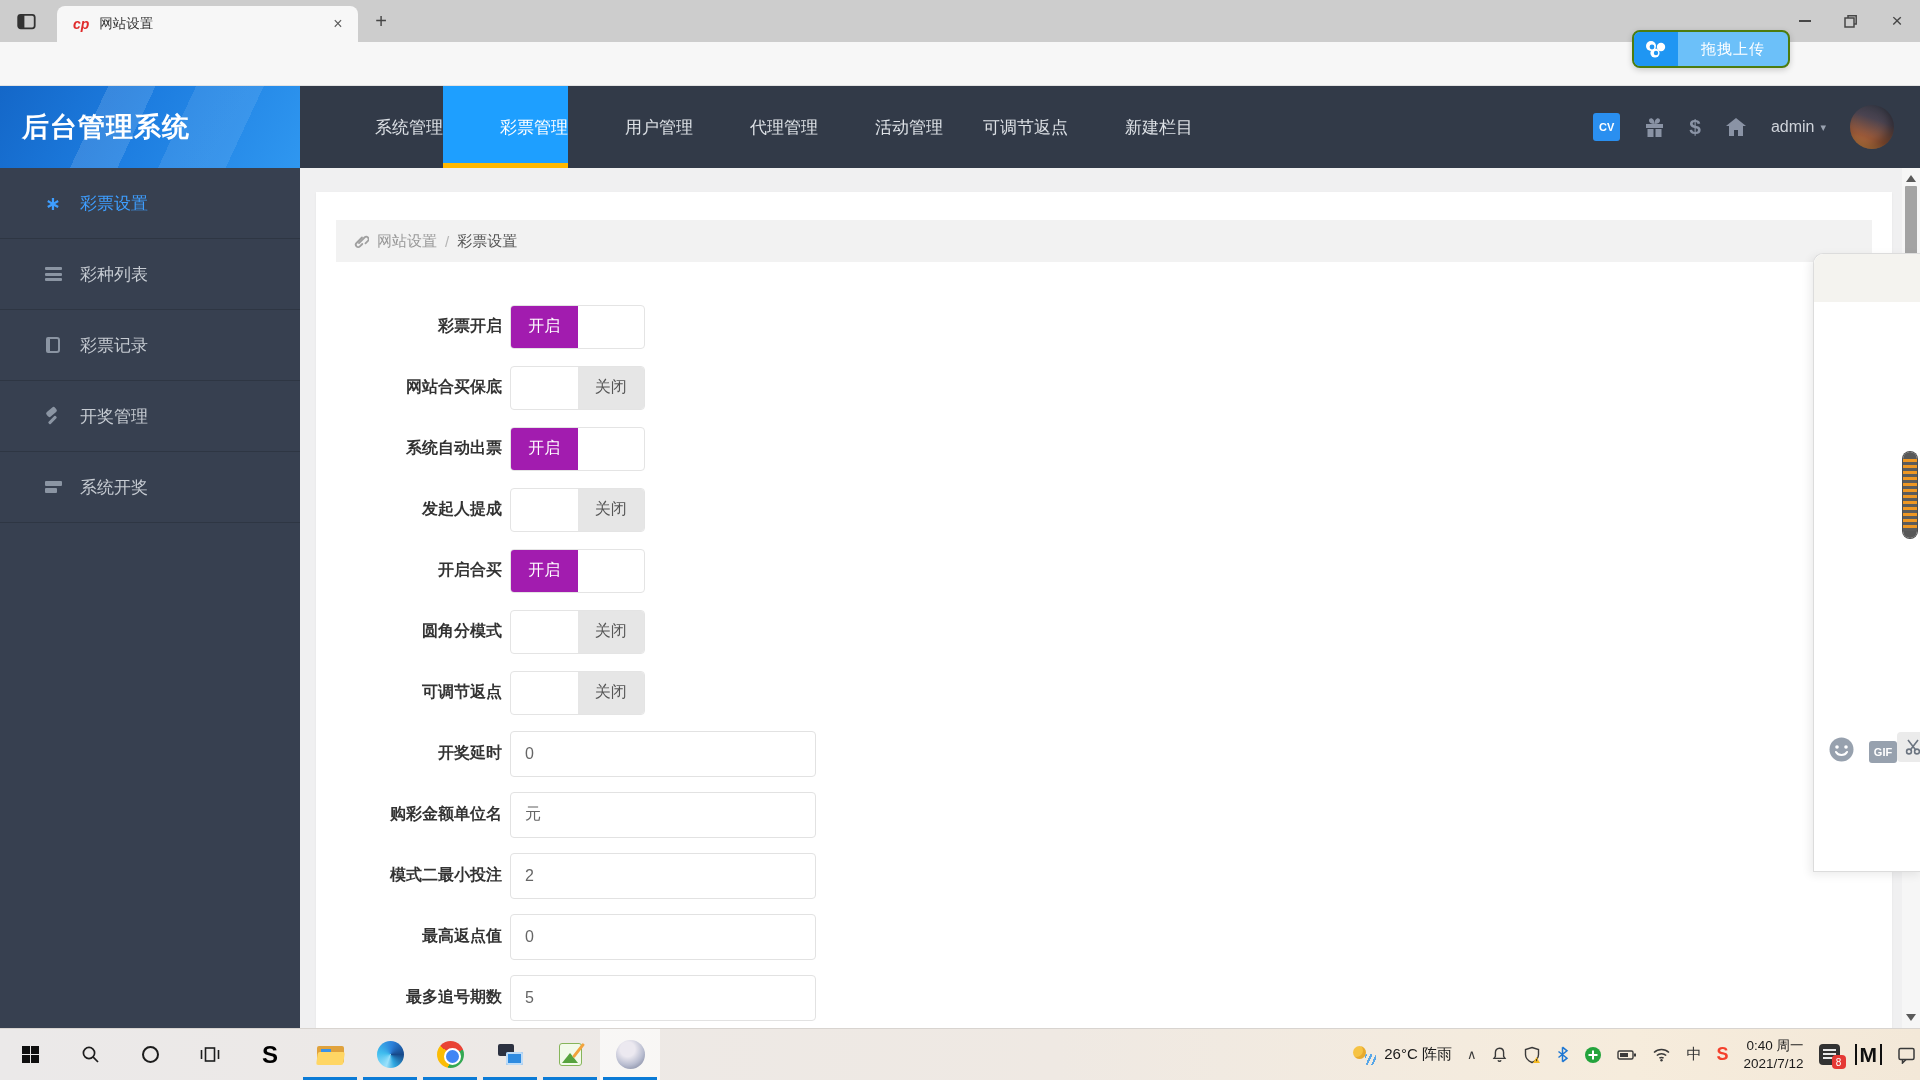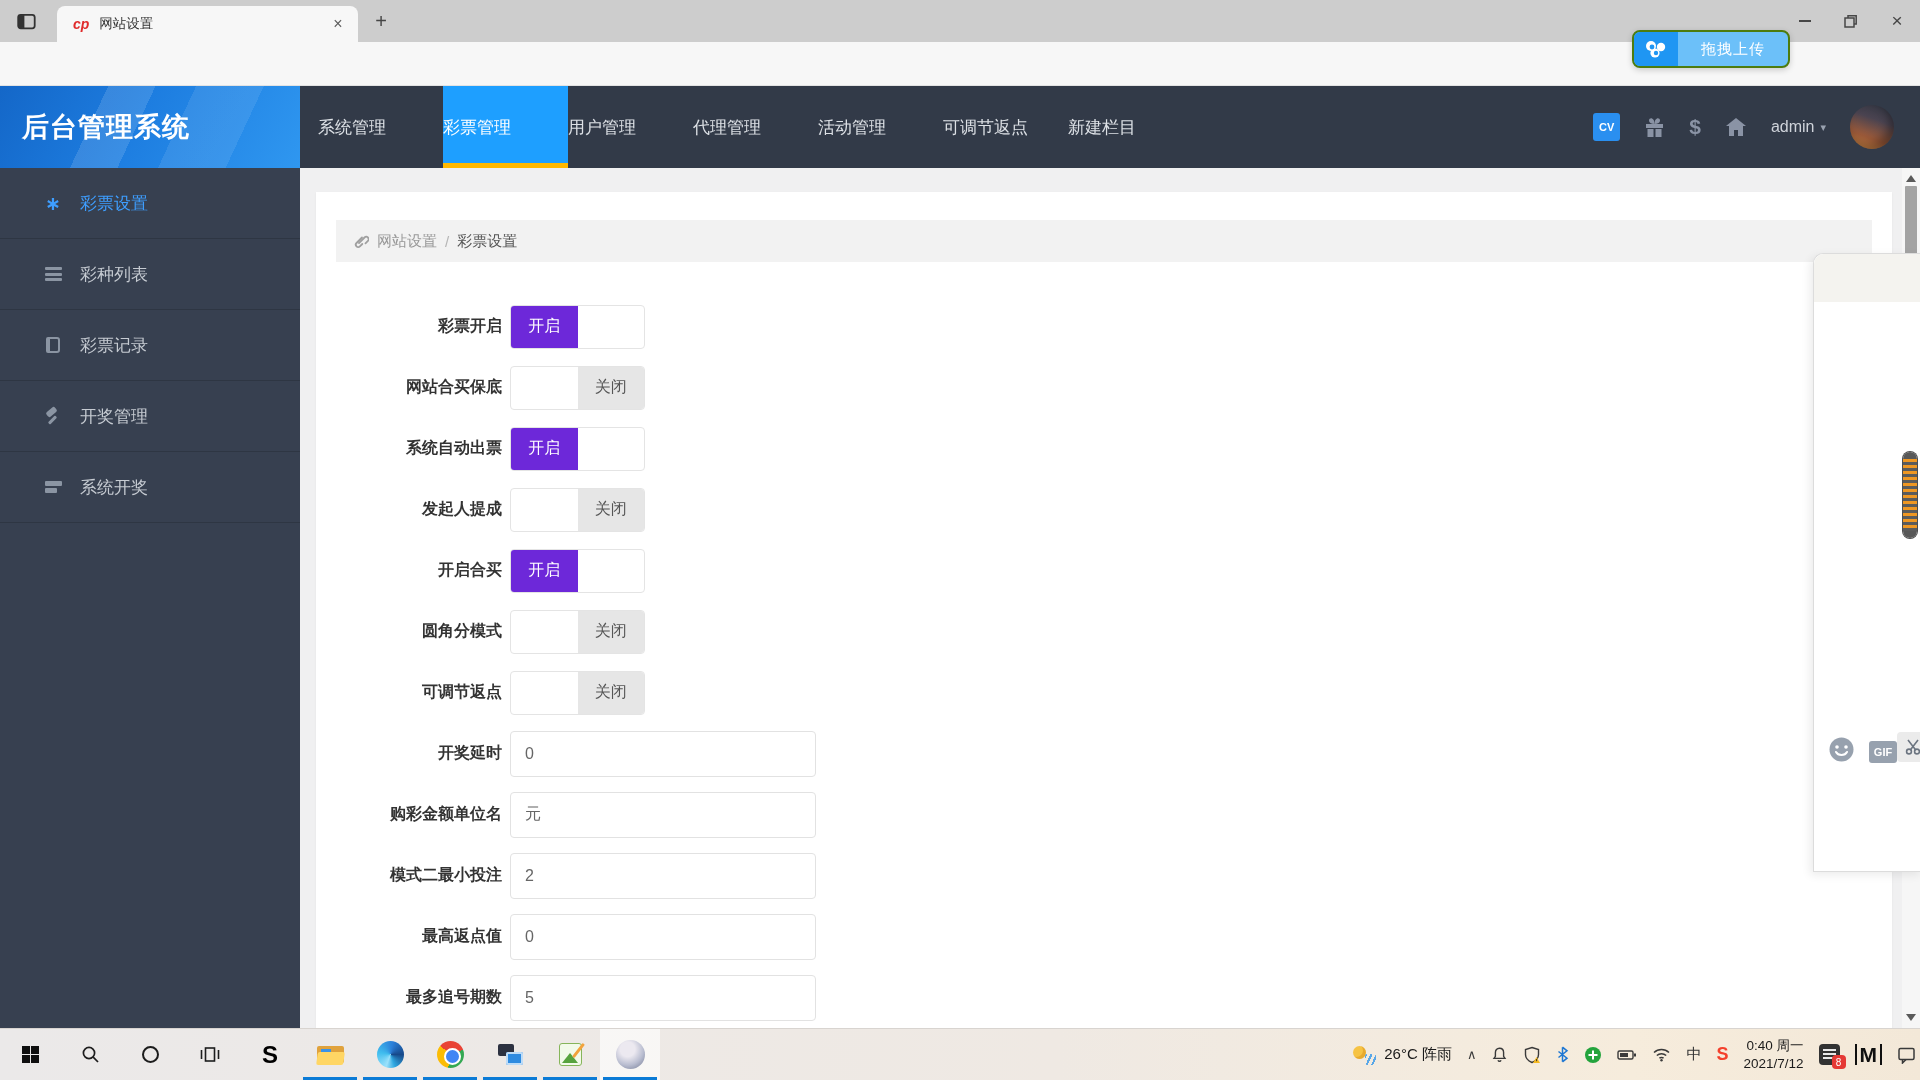--- a/index.html
+++ b/index.html
@@ -40,21 +40,21 @@
   .drag-upload { position:absolute; left:1632px; top:30px; height:38px; display:flex; z-index:30; border-radius:8px; overflow:hidden; border:2px solid #4d7c0f; background:#6cc0f9; box-shadow:0 2px 6px rgba(0,0,0,.18); }
   .du-logo { width:44px; background:#1f96f3; display:flex; align-items:center; justify-content:center; }
   .du-label { width:110px; display:flex; align-items:center; justify-content:center; color:#ffffff; font-size:15px; letter-spacing:1px; }
 
   
   .app-header { position:absolute; left:0; top:86px; width:1920px; height:82px; background:#323a48; }
   .logo-block { position:absolute; left:0; top:0; width:300px; height:82px; background:linear-gradient(120deg,#1467c8 0%,#1d7de0 45%,#2f97f0 100%); display:flex; align-items:center; }
   .logo-block::before { content:""; position:absolute; inset:0; background:linear-gradient(115deg,transparent 32%,rgba(255,255,255,.13) 32%,rgba(255,255,255,.13) 46%,transparent 46%,transparent 58%,rgba(255,255,255,.09) 58%,rgba(255,255,255,.09) 78%,transparent 78%); }
   .logo-text { position:relative; color:#fff; font-size:27px; font-weight:700; padding-left:22px; letter-spacing:1px; }
   .top-nav { position:absolute; left:318px; top:0; height:82px; display:flex; }
-  .nav-item { width:125px; height:82px; display:flex; align-items:center; justify-content:flex-start; color:#dde1e6; font-size:17px; position:relative; cursor:pointer; }
+  .nav-item { width:125px; height:82px; display:flex; align-items:center; justify-content:flex-end; color:#dde1e6; font-size:17px; position:relative; cursor:pointer; }
   .nav-item[data-active="true"] { background:#1E9FFF; color:#fff; }
   .nav-item[data-active="true"]::after { content:""; position:absolute; left:0; right:0; bottom:0; height:5px; background:#FFB800; }
   .hdr-right { position:absolute; right:0; top:0; height:82px; display:flex; align-items:center; gap:24px; padding-right:26px; }
   .cv-badge { width:27px; height:28px; background:#2a8ff0; border-radius:3px; color:#fff; font-size:11px; font-weight:800; display:flex; align-items:center; justify-content:center; }
   .hdr-ic { color:#8a93a5; display:flex; align-items:center; }
   .hdr-dollar { font-size:21px; font-weight:700; color:#8a93a5; }
   .admin-group { display:flex; align-items:center; gap:6px; color:#cfd3da; font-size:16px; }
   .admin-caret { font-size:11px; color:#9aa2b0; }
   .hdr-avatar { width:44px; height:44px; border-radius:50%; background:linear-gradient(200deg,#2e3440 0%,#4a4350 35%,#a05c3a 70%,#f0a04e 100%); box-shadow:inset -4px -6px 10px rgba(0,0,0,.35); }
 
@@ -80,21 +80,21 @@
   .card { position:absolute; left:16px; top:24px; width:1576px; height:850px; background:#ffffff; box-shadow:0 1px 2px rgba(0,0,0,.06); }
   .breadcrumb { margin:28px 20px 0 20px; height:42px; background:#f2f2f2; display:flex; align-items:center; padding-left:16px; gap:8px; }
   .bc-parent { font-size:15px; color:#999; cursor:pointer; }
   .bc-sep { font-size:15px; color:#b5b5b5; }
   .bc-current { font-size:15px; color:#555; }
   .form { margin-top:34px; }
   .frow { display:flex; align-items:center; height:61px; }
   .flabel { width:186px; text-align:right; font-size:16px; font-weight:700; color:#333; margin-right:8px; }
   .toggle { width:135px; height:44px; border:1px solid #e4e4e4; border-radius:4px; background:#fff; display:flex; overflow:hidden; cursor:pointer; }
   .tlabel { width:50%; height:100%; display:flex; align-items:center; justify-content:center; font-size:16px; }
-  .toggle[data-state="on"] .tlabel { background:#6d28d9; color:#fff; }
+  .toggle[data-state="on"] .tlabel { background:#a21caf; color:#fff; }
   .toggle[data-state="off"] .tlabel { background:#e6e6e6; color:#555; margin-left:auto; }
   .fin { width:306px; height:46px; border:1px solid #e2e2e2; border-radius:4px; font-size:16px; color:#666; padding-left:14px; outline:none; background:#fff; font-family:inherit; }
 
   
   .pg-scroll { position:absolute; left:1902px; top:168px; width:18px; height:860px; background:#f6f6f6; }
   .sb-up { width:0; height:0; border-left:5px solid transparent; border-right:5px solid transparent; border-bottom:7px solid #5a5a5a; margin:7px auto 4px auto; }
   .sb-thumb { width:12px; height:74px; background:#a3a3a3; margin:0 auto; border-radius:1px; }
   .sb-down { position:absolute; bottom:7px; left:4px; width:0; height:0; border-left:5px solid transparent; border-right:5px solid transparent; border-top:7px solid #5a5a5a; }
 
   

